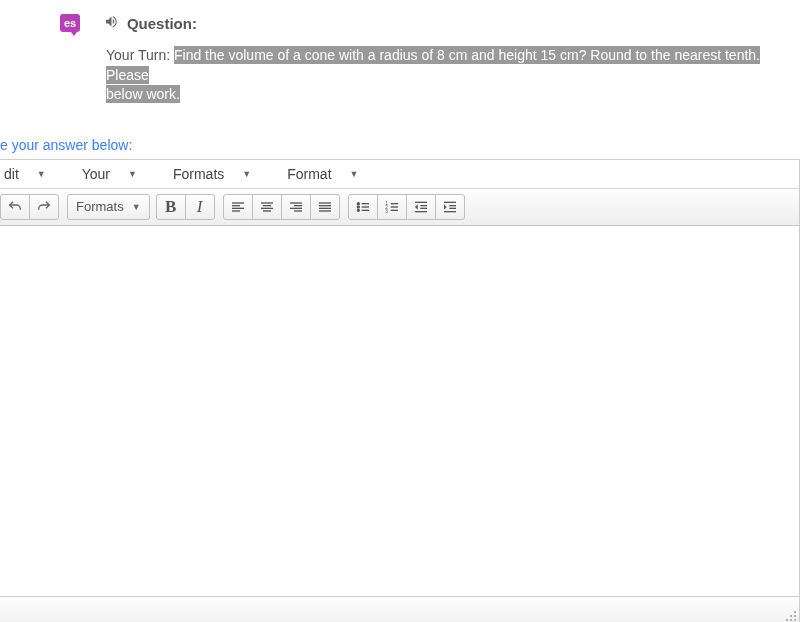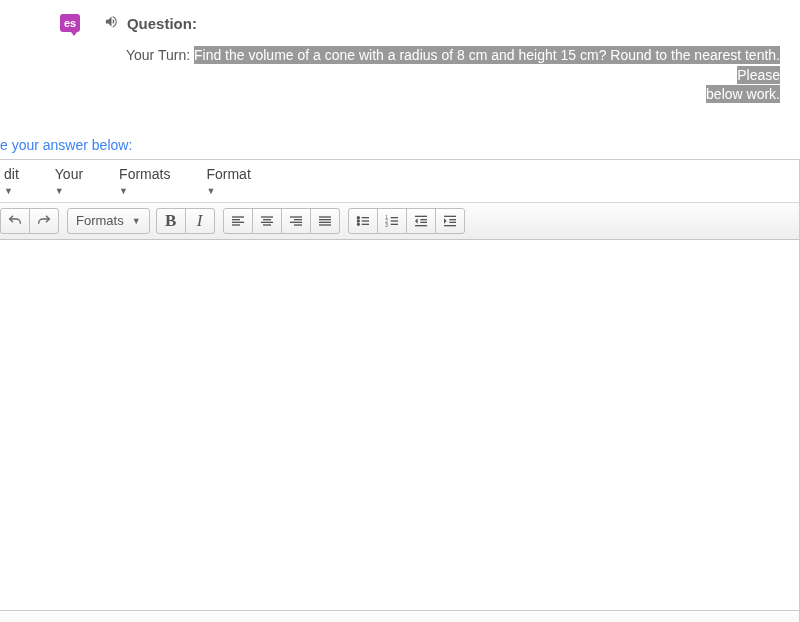--- a/index.html
+++ b/index.html
@@ -52,21 +52,20 @@
     .question-label {
       font-weight: bold;
       color: #555;
       font-size: 15px;
       margin-top: 21px;
     }
     .question-body {
       padding: 14px 20px 0 106px;
       color: #555;
       line-height: 1.4;
-      text-align: right;
     }
     .highlight {
       background: #999;
       color: #fff;
       padding: 1px 0;
     }
     .answer-prompt {
       padding: 32px 0 6px 0;
       color: #3b82f6;
       font-size: 14px;
@@ -81,24 +80,24 @@
       background: #fff;
       border-bottom: 1px solid #d9d9d9;
       padding: 4px 0 4px 0;
       display: flex;
       gap: 28px;
       font-size: 14px;
       color: #444;
     }
     .menu-item {
       display: flex;
-      gap: 4px;
+      align-items: center;
+      gap: 18px;
       cursor: pointer;
       padding: 2px 4px;
-      flex-direction: column;
     }
     .caret {
       font-size: 9px;
       color: #666;
     }
     .toolbar {
       background: linear-gradient(#fdfdfd, #eee);
       border-bottom: 1px solid #c5c5c5;
       padding: 5px 0 5px 0;
       display: flex;

